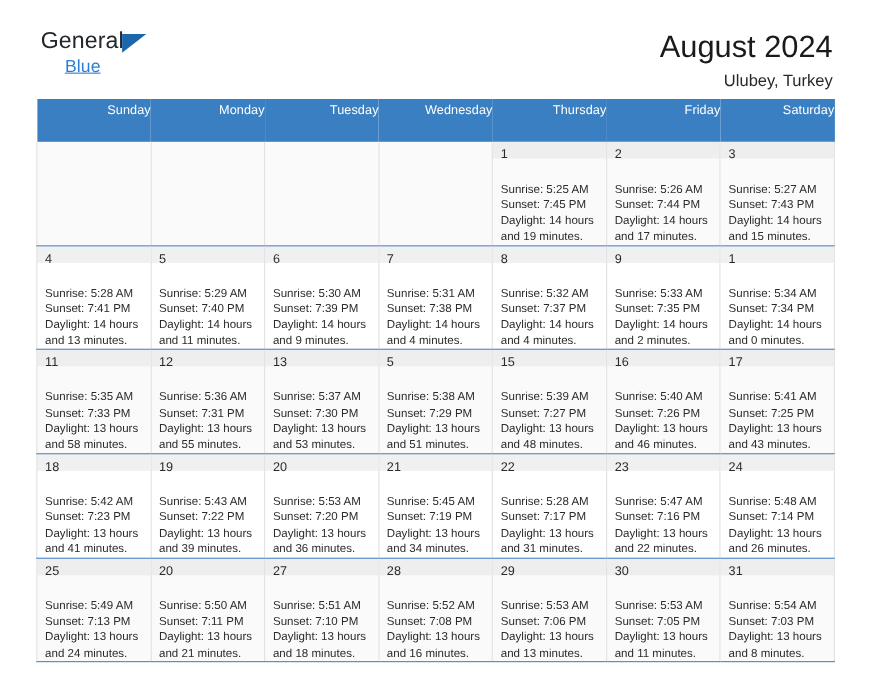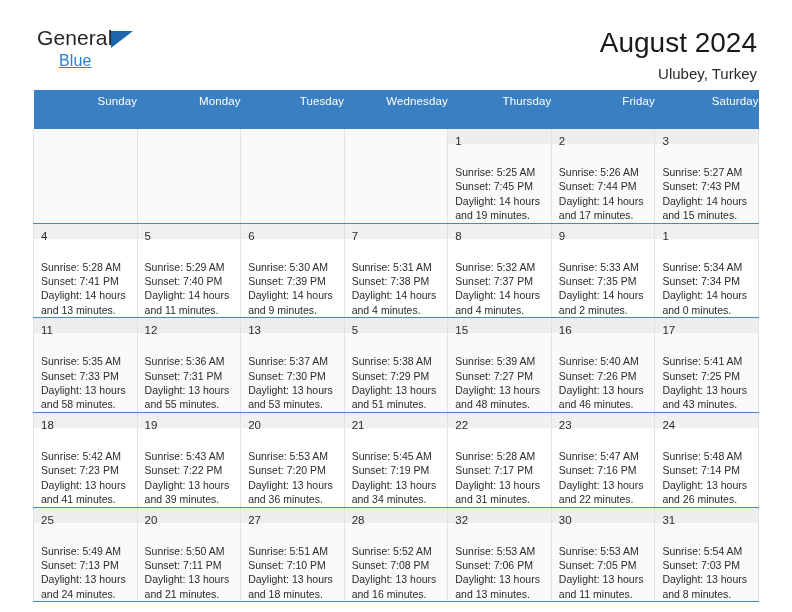--- a/index.html
+++ b/index.html
@@ -441,21 +441,21 @@
           <td>
             <div class="daynum-bar"><span class="daynum">28</span></div>
             <div class="cell-body">
               <div class="cell-line">Sunrise: 5:52 AM</div>
               <div class="cell-line">Sunset: 7:08 PM</div>
               <div class="cell-line">Daylight: 13 hours</div>
               <div class="cell-line">and 16 minutes.</div>
             </div>
           </td>
           <td>
-            <div class="daynum-bar"><span class="daynum">32</span></div>
+            <div class="daynum-bar"><span class="daynum">29</span></div>
             <div class="cell-body">
               <div class="cell-line">Sunrise: 5:53 AM</div>
               <div class="cell-line">Sunset: 7:06 PM</div>
               <div class="cell-line">Daylight: 13 hours</div>
               <div class="cell-line">and 13 minutes.</div>
             </div>
           </td>
           <td>
             <div class="daynum-bar"><span class="daynum">30</span></div>
             <div class="cell-body">

